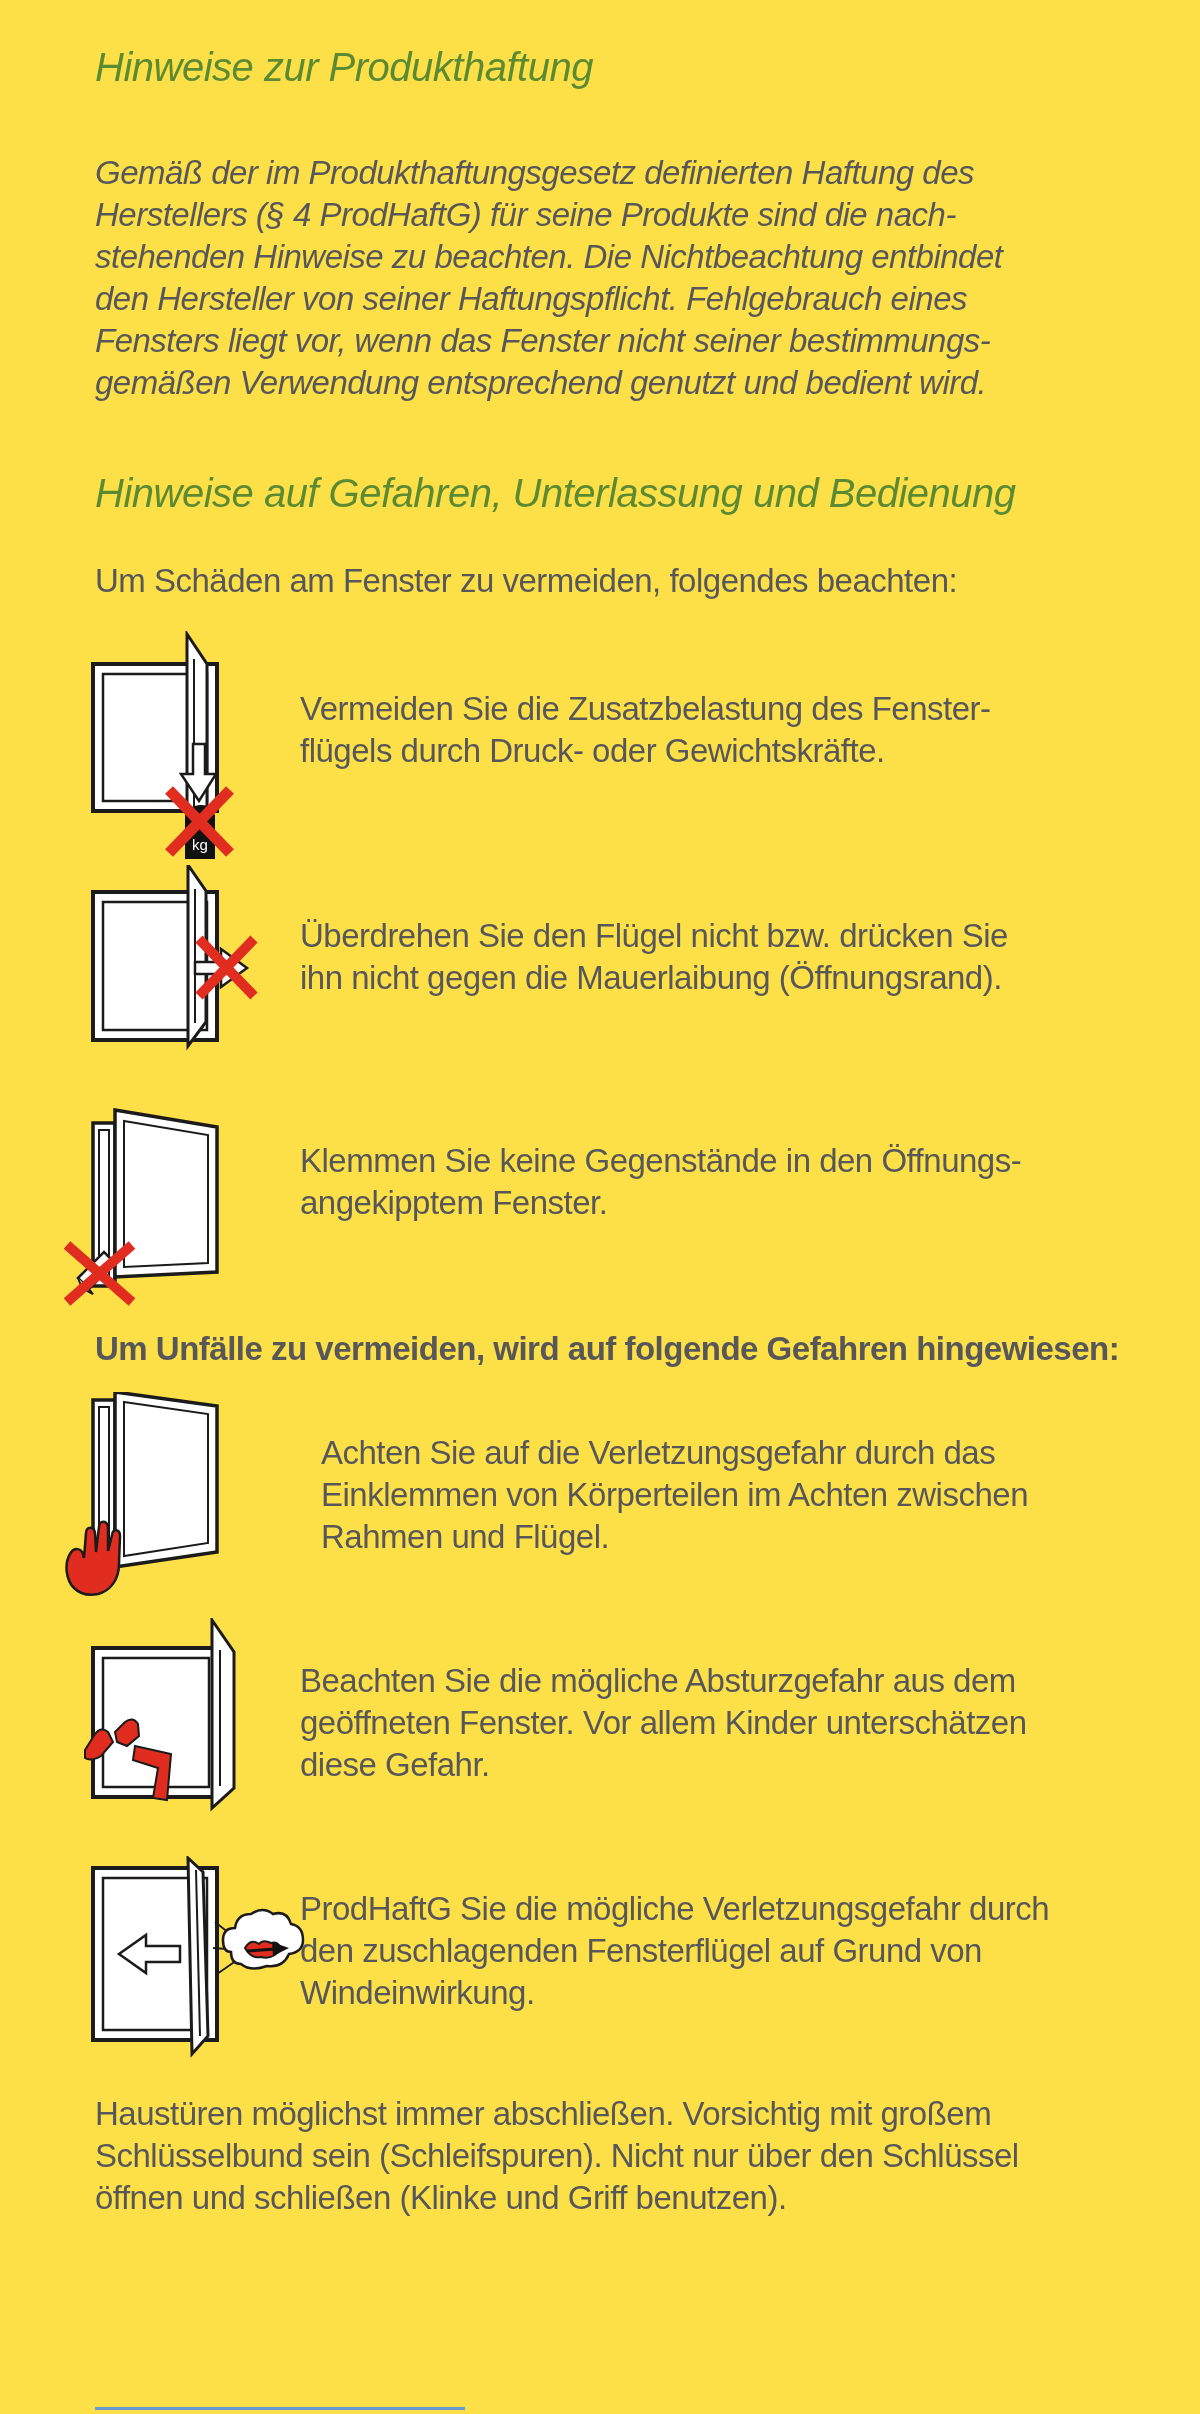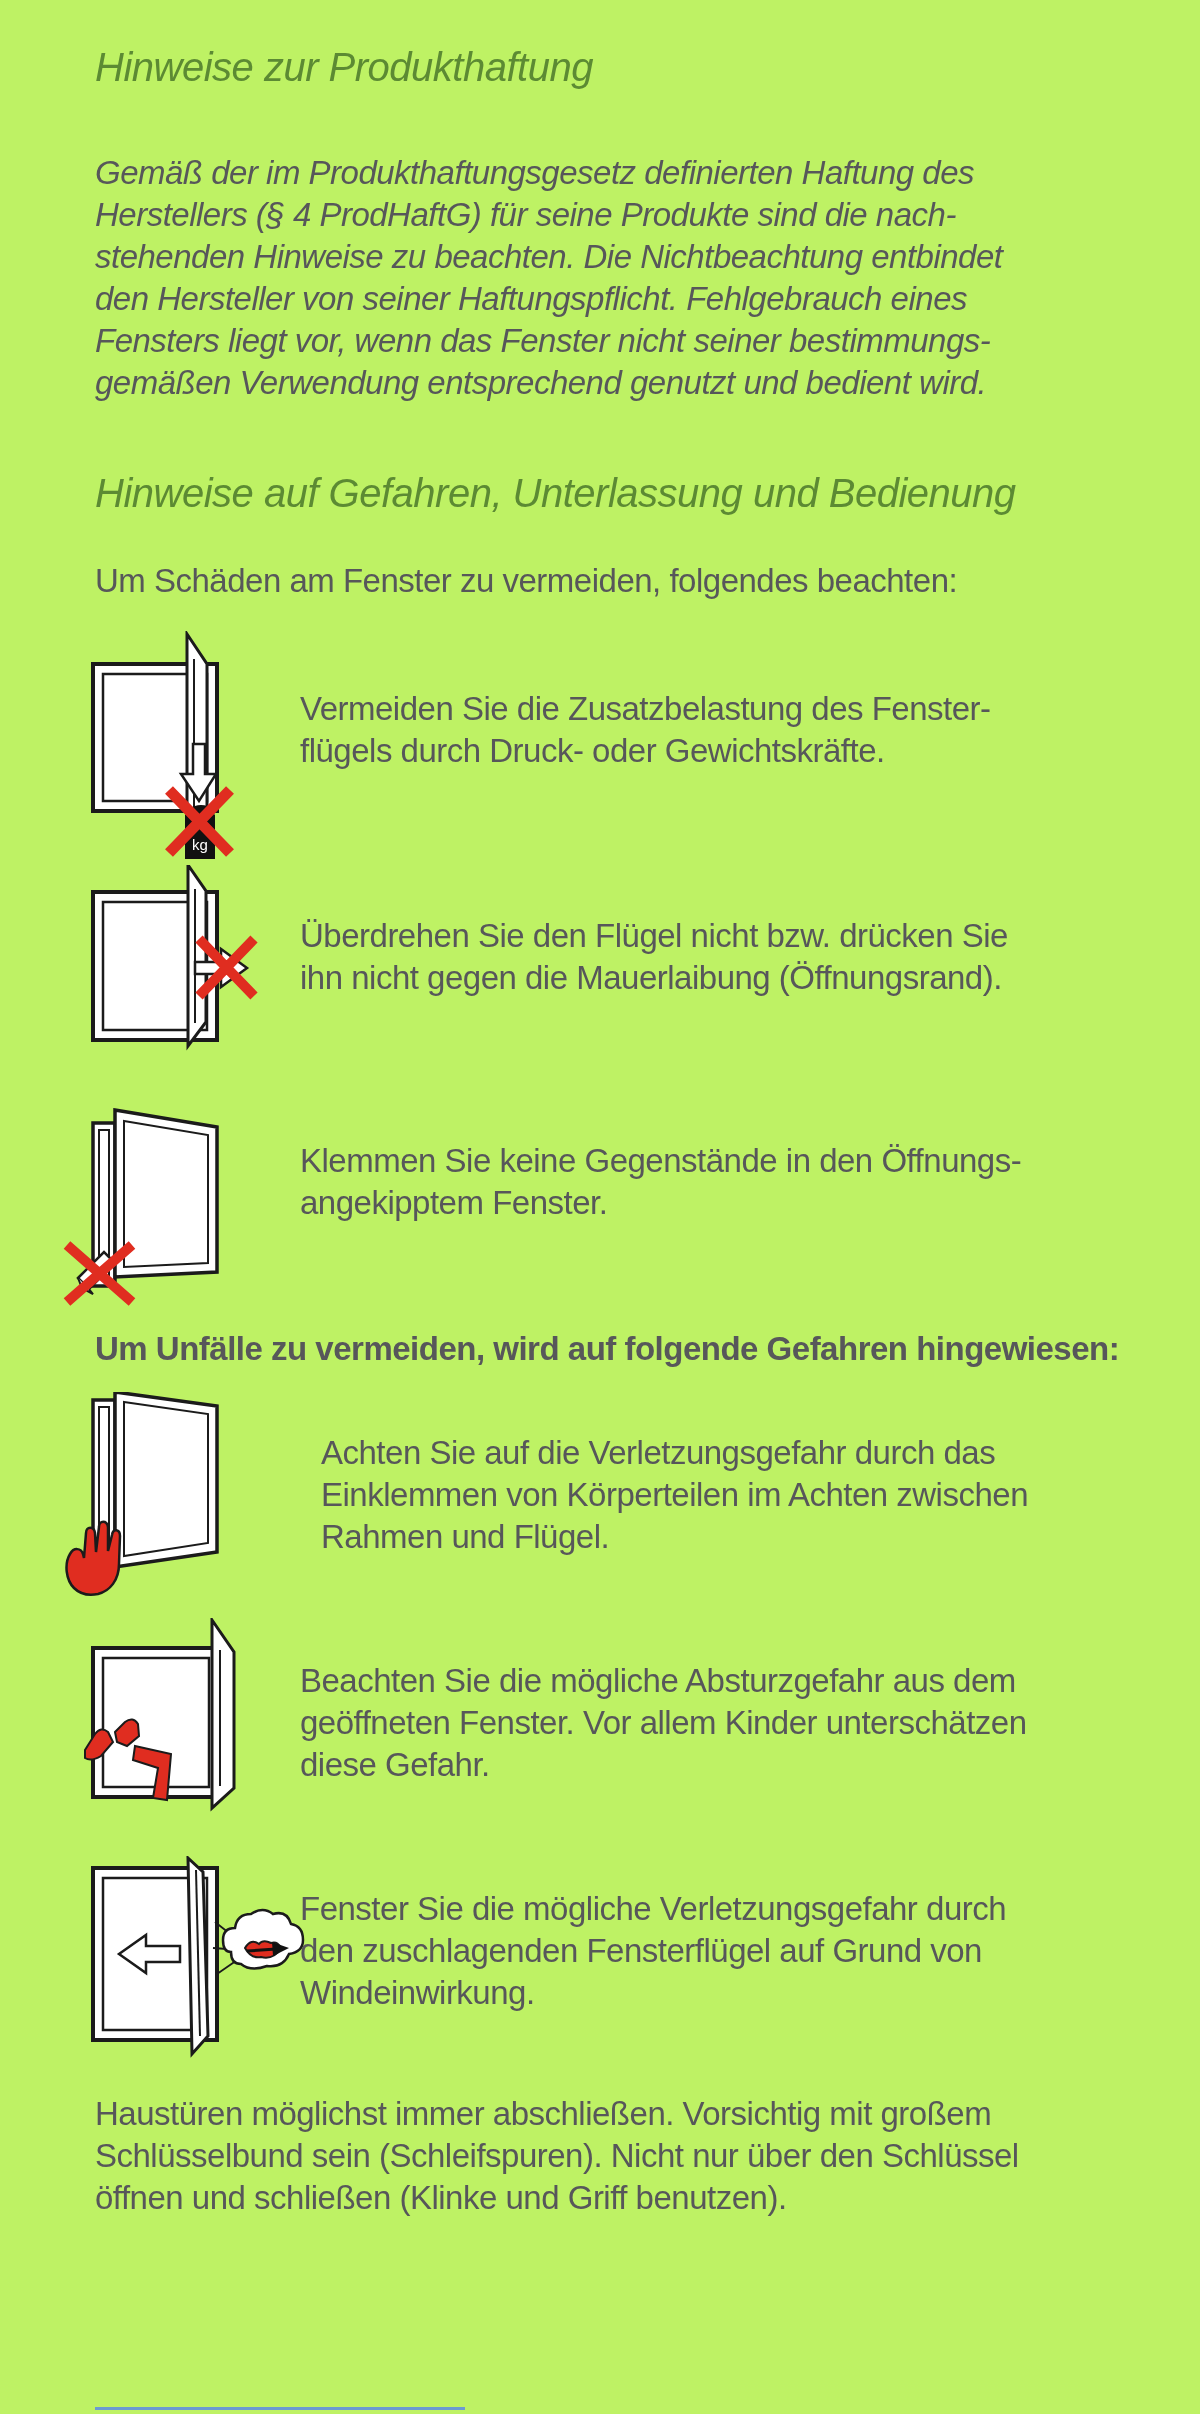--- a/index.html
+++ b/index.html
@@ -4,21 +4,21 @@
 <style>
   :root{
     --heading-green:#5c8a33;
     --body-gray:#57575a;
     --warning-red:#e02d20;
     --footer-blue:#6b9bd2;
     --ink:#1b1b1b;
   }
   html,body{margin:0;padding:0;background:#ffffff;}
   .page{
-    position:relative;width:1200px;height:2414px;background:#bef264;overflow:hidden;
+    position:relative;width:1200px;height:2414px;background:#fde047;overflow:hidden;
     font-family:"Liberation Sans","DejaVu Sans",sans-serif;
   }
   .abs{position:absolute;}
   .h-green{
     left:95px;color:var(--heading-green);
     font-style:italic;font-size:40px;line-height:46px;font-weight:400;
     letter-spacing:-0.5px;white-space:nowrap;
   }
   .body-text{
     color:var(--body-gray);font-size:33px;line-height:42px;
@@ -150,21 +150,21 @@
       <path class="ink" d="M113,2 L128,16 L133,180 L117,198 Z" fill="#fff" stroke-width="3"></path>
       <path class="ink" d="M121,14 L125,180" fill="none" stroke-width="2"></path>
       <path class="ink" d="M168,88 L140,66 M166,94 L138,92 M168,100 L142,118" fill="none" stroke-width="1.8"></path>
       <path class="ink" d="M156,96 Q148,96 148,84 Q148,72 160,72 Q162,58 176,58 Q188,50 198,58 Q212,54 216,68 Q228,70 228,84 Q228,96 214,98 Q208,112 192,110 Q176,116 166,108 Q156,108 156,96 Z" fill="#fff" stroke-width="2.5"></path>
       <path class="red-fill ink" stroke-width="2" d="M170,92 Q176,82 184,88 Q188,83 196,87 Q204,85 206,93 Q198,104 186,101 Q176,103 170,92 Z"></path>
       <line x1="172" y1="95" x2="201" y2="93" stroke="#111" stroke-width="3"></line>
       <path d="M197,86 L214,92 L198,100 Z" fill="#111"></path>
     </svg>
   </div>
   <div class="abs body-text" style="left:300px;top:1888px;width:850px;">
-    <div>Fenster Sie die mögliche Verletzungsgefahr durch</div>
+    <div>ProdHaftG Sie die mögliche Verletzungsgefahr durch</div>
     <div>den zuschlagenden Fensterflügel auf Grund von</div>
     <div>Windeinwirkung.</div>
   </div>
 
   <div class="abs para body-text" style="top:2093px;">
     <div>Haustüren möglichst immer abschließen. Vorsichtig mit großem</div>
     <div>Schlüsselbund sein (Schleifspuren). Nicht nur über den Schlüssel</div>
     <div>öffnen und schließen (Klinke und Griff benutzen).</div>
   </div>
 

